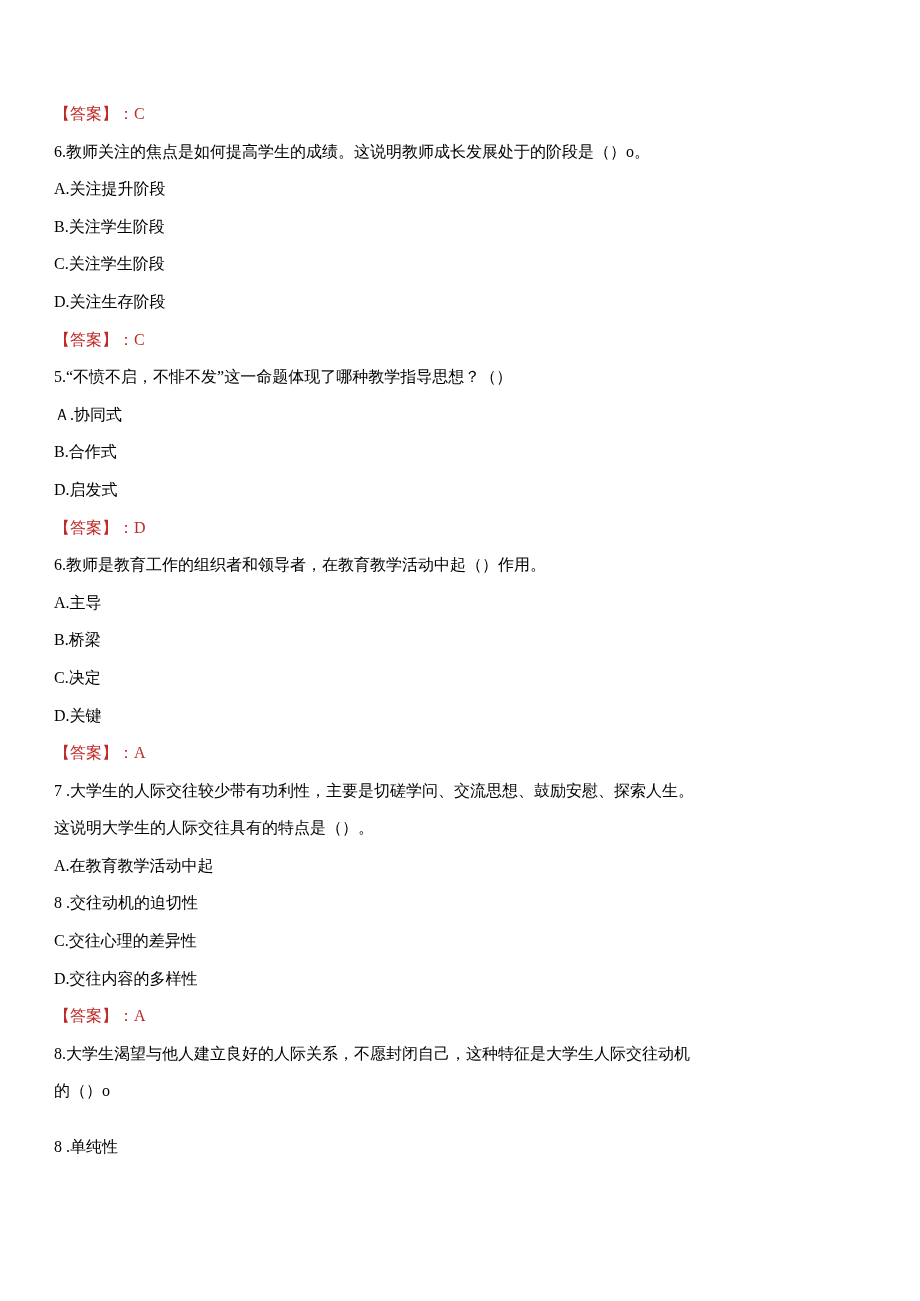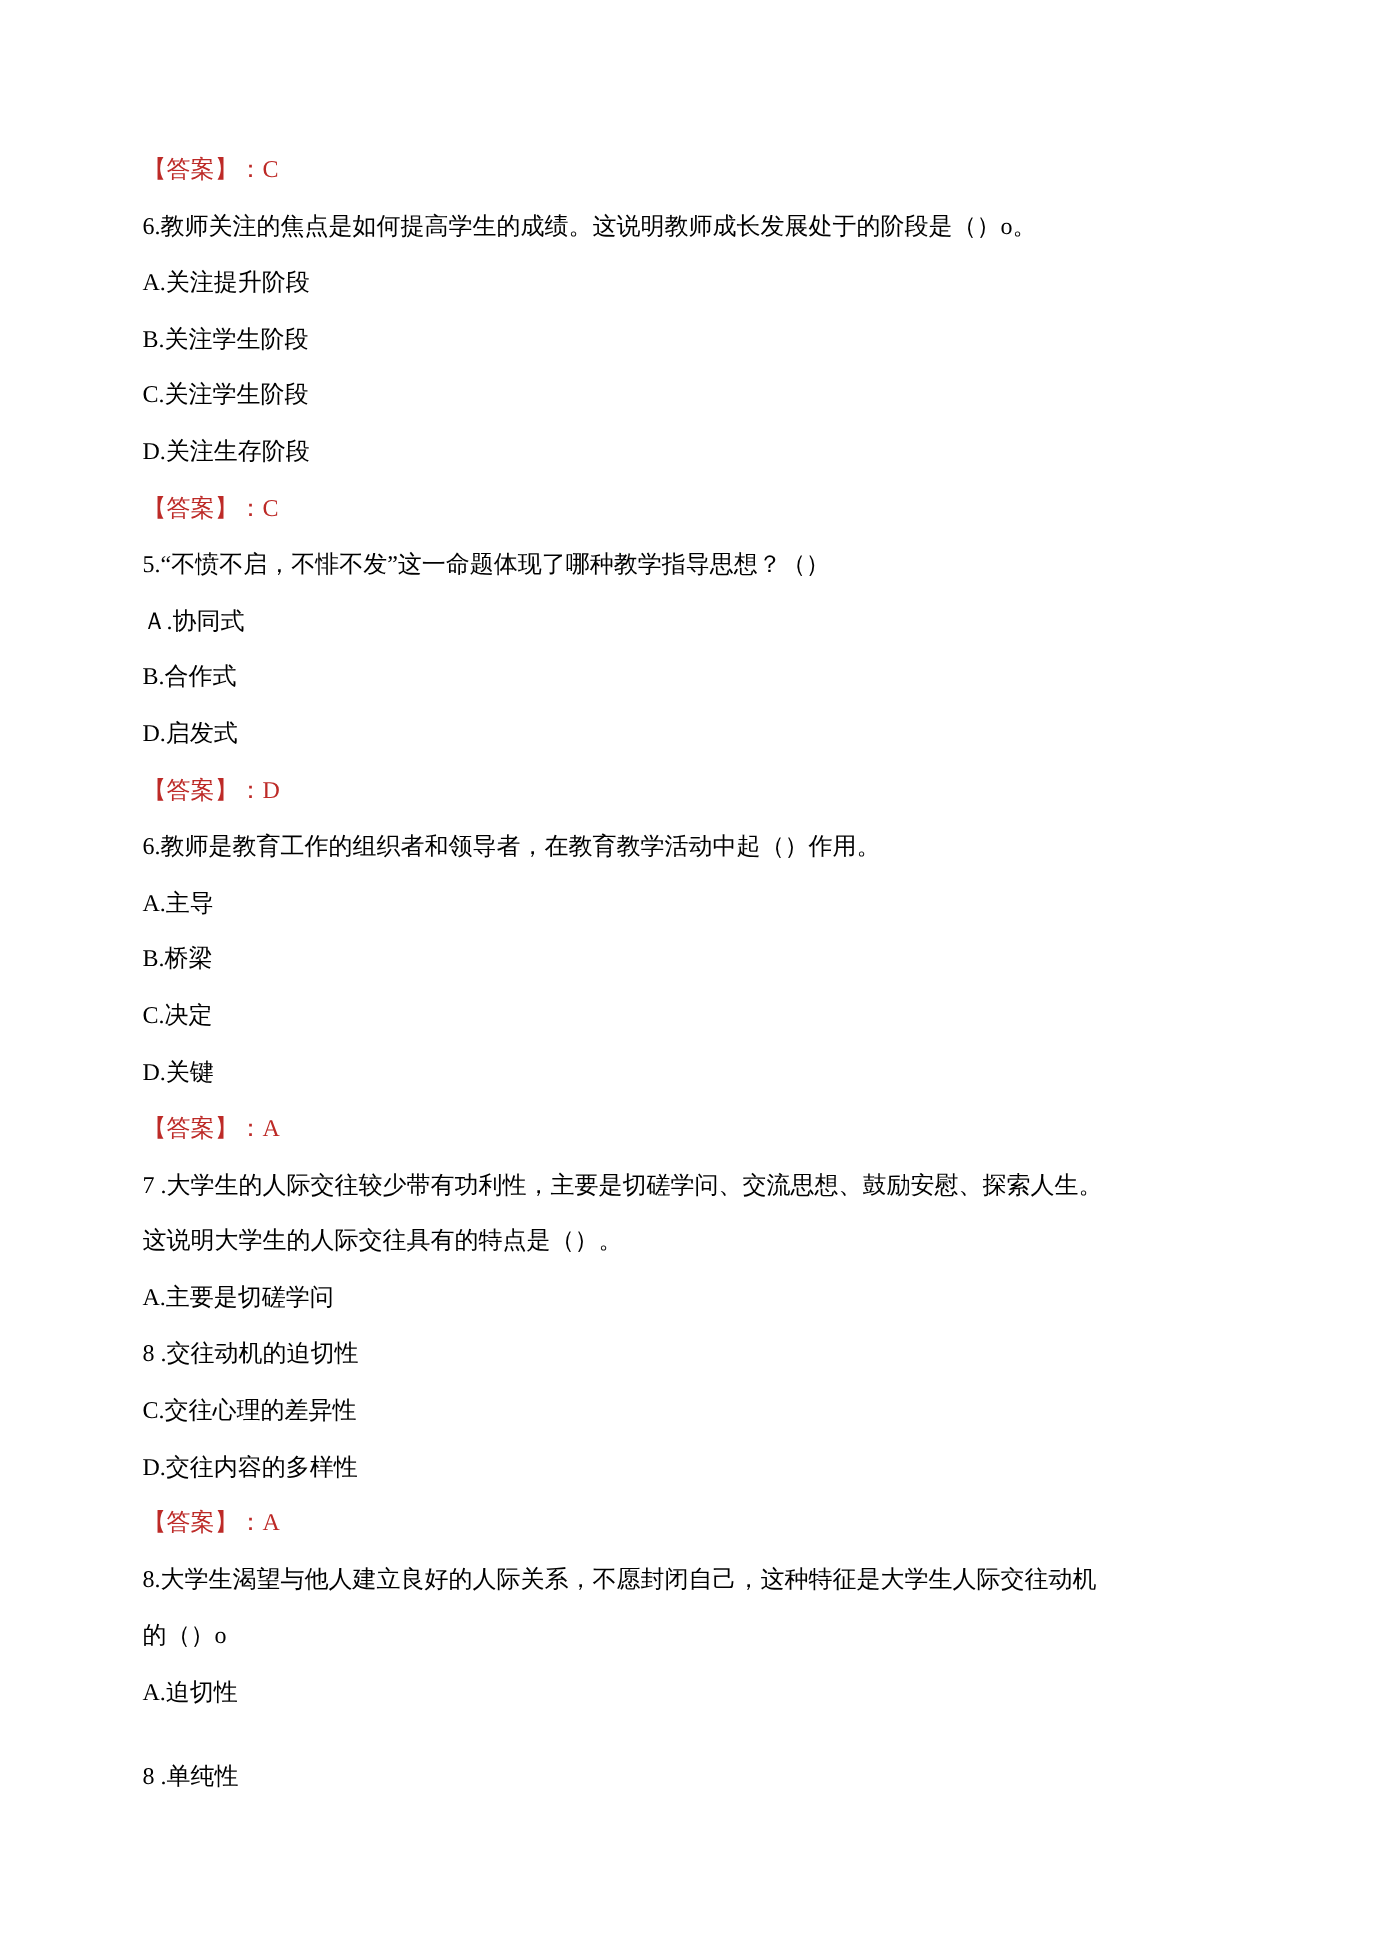--- a/index.html
+++ b/index.html
@@ -5,21 +5,21 @@
   body {
     margin: 0;
     padding: 0;
     background: #ffffff;
     font-family: "SimSun", "宋体", serif;
     font-size: 16px;
     color: #000000;
     width: 920px;
   }
   .page {
-    padding: 95px 75px 60px 95px;
+    padding: 95px 75px 60px 54px;
     line-height: 2.35;
   }
   .line {
     display: block;
   }
   .answer-prefix {
     color: #bd2a27;
   }
   .answer-letter {
     color: #bd2a27;
@@ -55,26 +55,25 @@
   <span class="line">A.主导</span>
   <span class="line">B.桥梁</span>
   <span class="line">C.决定</span>
   <span class="line">D.关键</span>
   <span class="line">
     <span class="answer-prefix">【答案】：</span><span class="answer-letter">A</span>
   </span>
 
   <span class="line">7 .大学生的人际交往较少带有功利性，主要是切磋学问、交流思想、鼓励安慰、探索人生。</span>
   <span class="line">这说明大学生的人际交往具有的特点是（）。</span>
-  <span class="line">A.主要是切磋学问</span>
+  <span class="line">A.在教育教学活动中起</span>
   <span class="line">8 .交往动机的迫切性</span>
   <span class="line">C.交往心理的差异性</span>
   <span class="line">D.交往内容的多样性</span>
   <span class="line">
     <span class="answer-prefix">【答案】：</span><span class="answer-letter">A</span>
   </span>
 
   <span class="line">8.大学生渴望与他人建立良好的人际关系，不愿封闭自己，这种特征是大学生人际交往动机</span>
   <span class="line">的（）o</span>
-  <span class="line">A.迫切性</span>
   <span class="line" style="margin-top:18px;">8 .单纯性</span>
 
 </div>
 
 </body></html>

